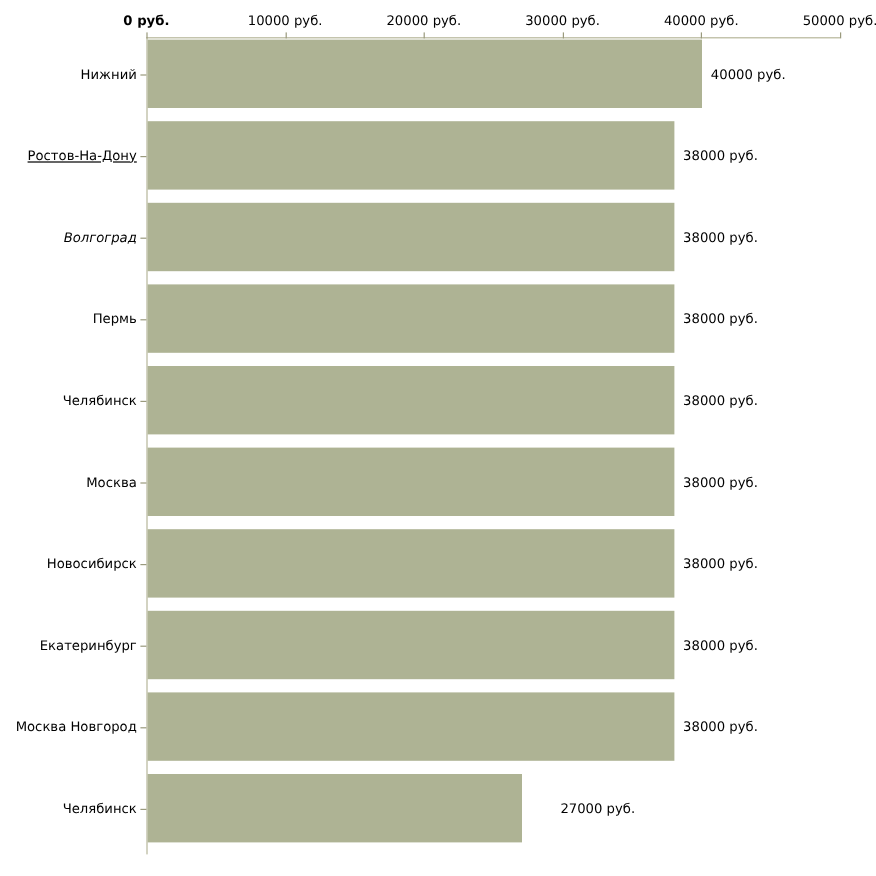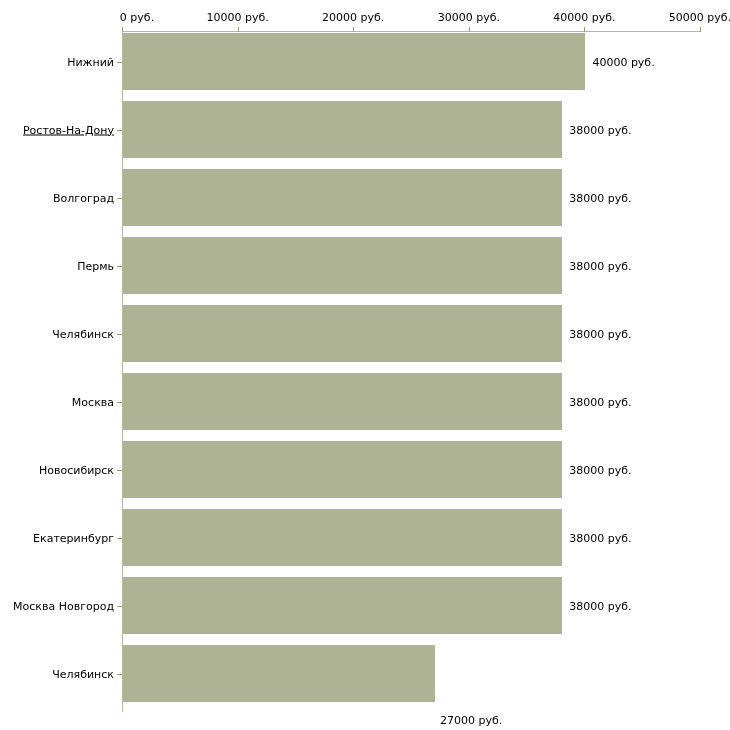--- a/index.html
+++ b/index.html
@@ -101,39 +101,39 @@
 <body>
 
 <div id="chart-root">
   <div class="plot-area">
 
     <div class="axis-line-top"></div>
     <div class="axis-line-left"></div>
 
     <div id="x-ticks">
         <div class="axis-tick" style="left: 122px;"></div>
-        <div class="axis-tick-label" style="left: 137px;">0 руб.</div>
+        <div class="axis-tick-label" style="left: 122px; font-weight: bold;">0 руб.</div>
         <div class="axis-tick" style="left: 237.6px;"></div>
         <div class="axis-tick-label" style="left: 237.6px;">10000 руб.</div>
         <div class="axis-tick" style="left: 353.2px;"></div>
         <div class="axis-tick-label" style="left: 353.2px;">20000 руб.</div>
         <div class="axis-tick" style="left: 468.8px;"></div>
         <div class="axis-tick-label" style="left: 468.8px;">30000 руб.</div>
         <div class="axis-tick" style="left: 584.4px;"></div>
         <div class="axis-tick-label" style="left: 584.4px;">40000 руб.</div>
         <div class="axis-tick" style="left: 700px;"></div>
         <div class="axis-tick-label" style="left: 700px;">50000 руб.</div>
       </div>
     <div id="cat-ticks">
         <div class="cat-tick" style="top: 62px;"></div>
         <div class="cat-label" style="top: 61.5px;">Нижний</div>
         <div class="cat-tick" style="top: 130px;"></div>
         <div class="cat-label" style="top: 129.5px; text-decoration: underline;">Ростов-На-Дону</div>
         <div class="cat-tick" style="top: 198px;"></div>
-        <div class="cat-label" style="top: 197.5px;">Волгоград</div>
+        <div class="cat-label" style="top: 197.5px; font-style: italic;">Волгоград</div>
         <div class="cat-tick" style="top: 266px;"></div>
         <div class="cat-label" style="top: 265.5px;">Пермь</div>
         <div class="cat-tick" style="top: 334px;"></div>
         <div class="cat-label" style="top: 333.5px;">Челябинск</div>
         <div class="cat-tick" style="top: 402px;"></div>
         <div class="cat-label" style="top: 401.5px;">Москва</div>
         <div class="cat-tick" style="top: 470px;"></div>
         <div class="cat-label" style="top: 469.5px;">Новосибирск</div>
         <div class="cat-tick" style="top: 538px;"></div>
         <div class="cat-label" style="top: 537.5px;">Екатеринбург</div>
@@ -155,17 +155,17 @@
         <div class="bar-value-label" style="left: 569.28px; top: 333.5px;">38000 руб.</div>
         <div class="bar" title="Самара: 38000 руб." style="top: 373px; height: 57px; width: 439.28px; background: rgb(174, 179, 148);"></div>
         <div class="bar-value-label" style="left: 569.28px; top: 401.5px;">38000 руб.</div>
         <div class="bar" title="Новосибирск: 38000 руб." style="top: 441px; height: 57px; width: 439.28px; background: rgb(174, 179, 148);"></div>
         <div class="bar-value-label" style="left: 569.28px; top: 469.5px;">38000 руб.</div>
         <div class="bar" title="Екатеринбург: 38000 руб." style="top: 509px; height: 57px; width: 439.28px; background: rgb(174, 179, 148);"></div>
         <div class="bar-value-label" style="left: 569.28px; top: 537.5px;">38000 руб.</div>
         <div class="bar" title="Нижний Новгород: 38000 руб." style="top: 577px; height: 57px; width: 439.28px; background: rgb(174, 179, 148);"></div>
         <div class="bar-value-label" style="left: 569.28px; top: 605.5px;">38000 руб.</div>
         <div class="bar" title="Красноярск: 27000 руб." style="top: 645px; height: 57px; width: 312.12px; background: rgb(174, 179, 148);"></div>
-        <div class="bar-value-label" style="left: 440px; top: 673.5px; margin-top: 46px;">27000 руб.</div>
+        <div class="bar-value-label" style="left: 467px; top: 673.5px;">27000 руб.</div>
       </div>
 
   </div>
 </div>
 
 </body></html>

